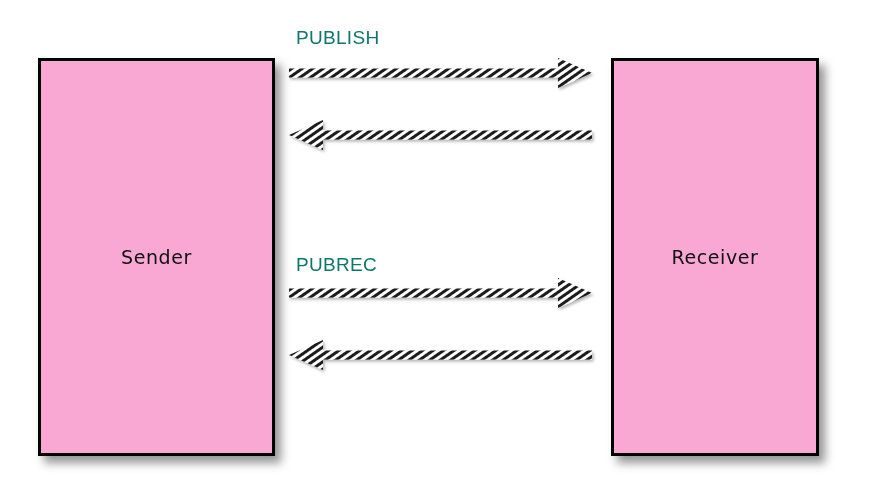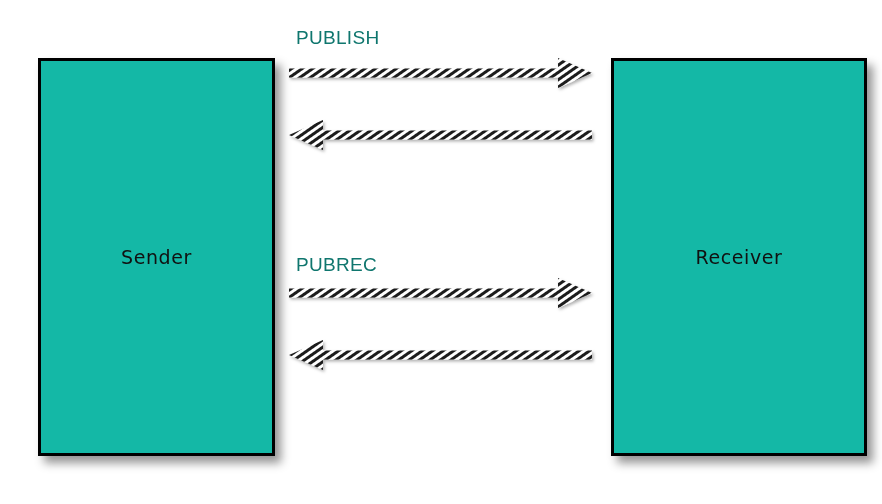--- a/index.html
+++ b/index.html
@@ -21,21 +21,21 @@
     position: absolute;
     left: 0;
     top: 0;
     width: 882px;
     height: 504px;
   }
 
   
   .node-box {
     position: absolute;
-    background: #14b8a6;
+    background: #f9a8d4;
     border: 3px solid #000000;
     box-sizing: border-box;
     box-shadow: 6px 7px 9px rgba(0, 0, 0, 0.42);
     display: flex;
     align-items: center;
     justify-content: center;
   }
   .node-label {
     font-family: "DejaVu Sans", sans-serif;
     font-size: 19px;
@@ -72,21 +72,21 @@
 </style>
 </head>
 <body style="background: rgb(255, 255, 255);">
 
 <div id="canvas">
 
   <div class="node-box" id="node-sender" style="left: 38px; top: 58px; width: 237px; height: 398px; border-color: rgb(0, 0, 0);">
     <span class="node-label">Sender</span>
   </div>
 
-  <div class="node-box" id="node-receiver" style="left: 611px; top: 58px; width: 256px; height: 398px; border-color: rgb(0, 0, 0);">
+  <div class="node-box" id="node-receiver" style="left: 611px; top: 58px; width: 208px; height: 398px; border-color: rgb(0, 0, 0);">
     <span class="node-label">Receiver</span>
   </div>
 
   <svg id="arrow-layer" viewBox="0 0 882 504" width="882" height="504" xmlns="http://www.w3.org/2000/svg">
     <defs>
       <pattern id="hatch" patternUnits="userSpaceOnUse" width="6" height="6" patternTransform="rotate(55)">
         <rect width="6" height="6" fill="#ffffff"></rect>
         <rect width="3" height="6" fill="#1c1c1c"></rect>
       </pattern>
       <filter id="arrowshadow" x="-30%" y="-60%" width="180%" height="240%">

